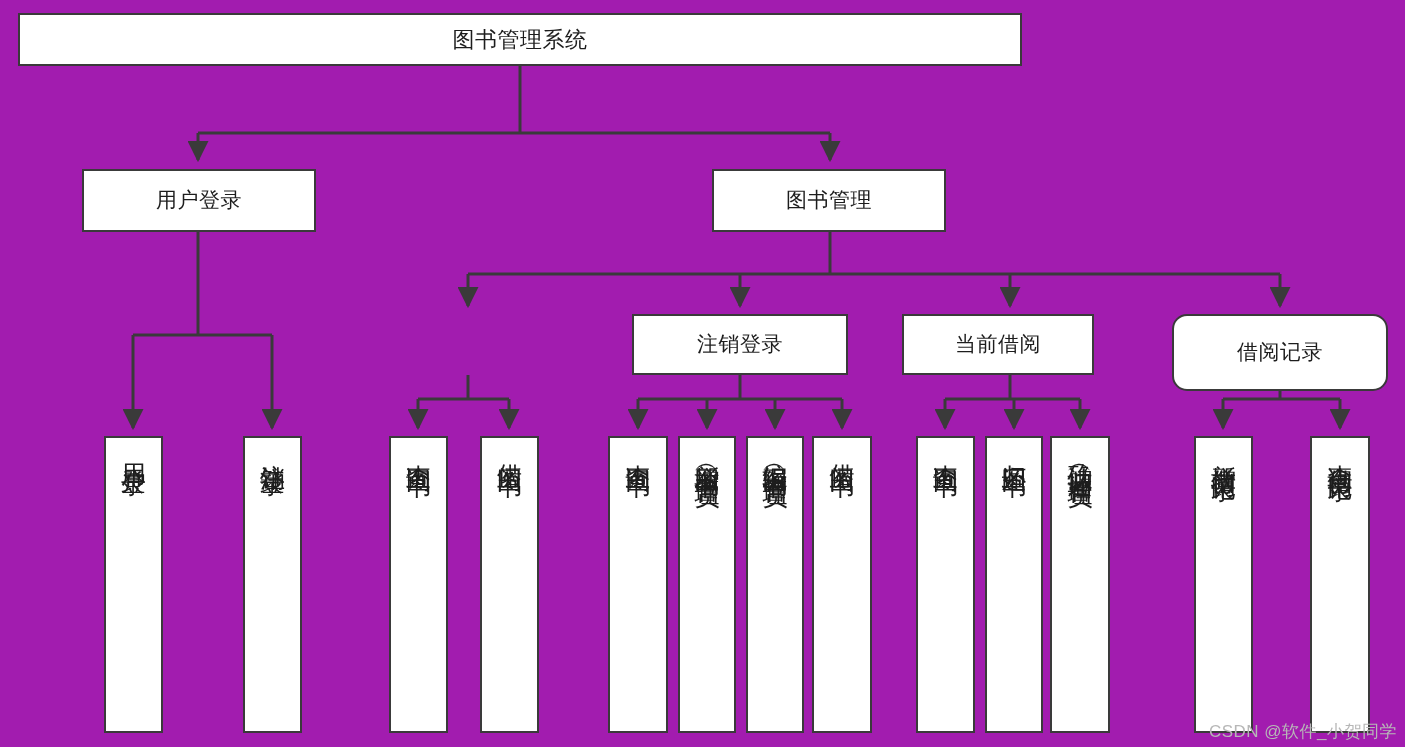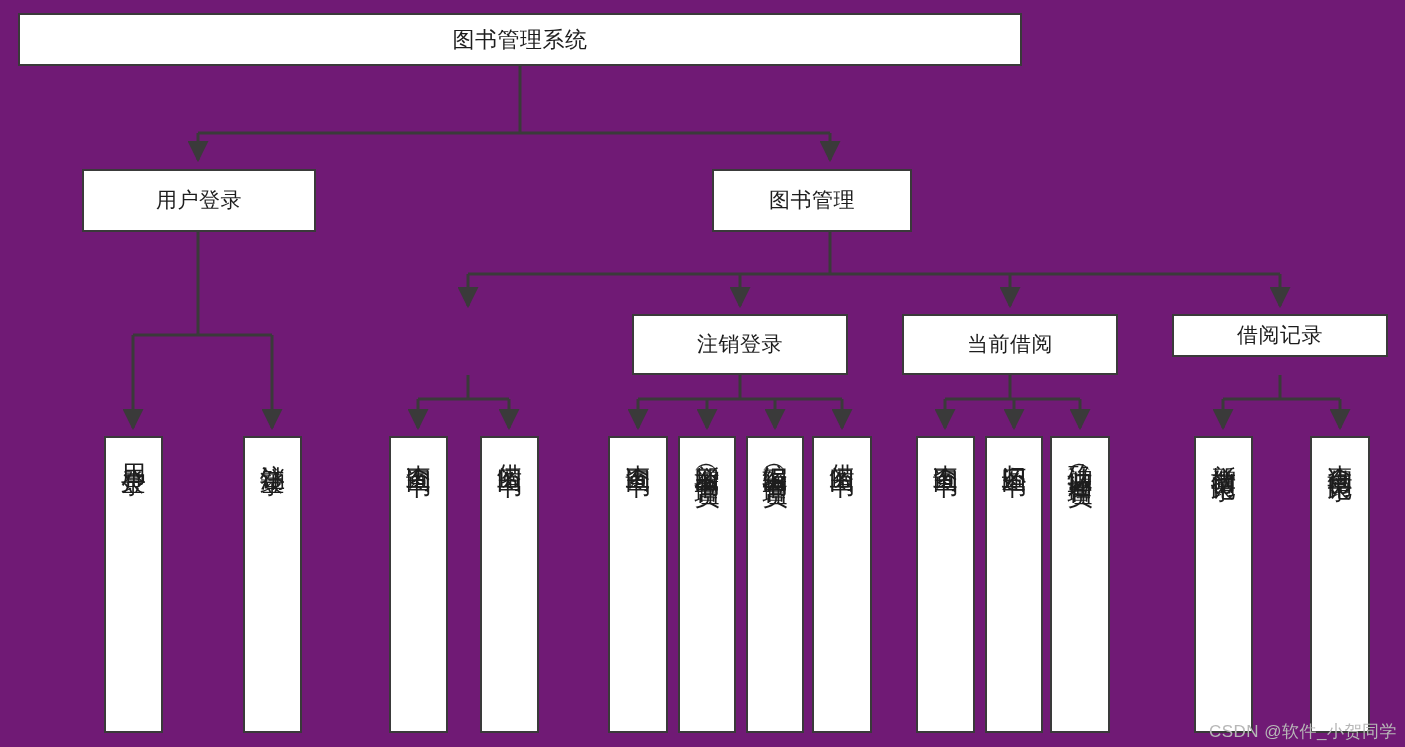--- a/index.html
+++ b/index.html
@@ -8,21 +8,21 @@
     padding: 0;
     background: #ffffff;
   }
   body {
     font-family: "Liberation Sans", "DejaVu Sans", sans-serif;
   }
   #canvas {
     position: relative;
     width: 1405px;
     height: 747px;
-    background: #701a75;
+    background: #a21caf;
     overflow: hidden;
   }
   svg.wires {
     position: absolute;
     left: 0;
     top: 0;
     width: 1405px;
     height: 747px;
     pointer-events: none;
   }
@@ -130,31 +130,31 @@
     </g>
   </svg>
 
   <div class="node h root" style="left:18px; top:13px; width:1004px; height:53px;">
     <span class="label">图书管理系统</span>
   </div>
 
   <div class="node h" style="left:82px; top:169px; width:234px; height:63px;">
     <span class="label">用户登录</span>
   </div>
-  <div class="node h" style="left:712px; top:169px; width:200px; height:63px;">
+  <div class="node h" style="left:712px; top:169px; width:234px; height:63px;">
     <span class="label">图书管理</span>
   </div>
 
   <div class="node h" style="left:632px; top:314px; width:216px; height:61px;">
     <span class="label">注销登录</span>
   </div>
-  <div class="node h" style="left:902px; top:314px; width:216px; height:61px;">
+  <div class="node h" style="left:902px; top:314px; width:192px; height:61px;">
     <span class="label">当前借阅</span>
   </div>
-  <div class="node h" style="left:1172px; top:314px; width:216px; height:43px;">
+  <div class="node h" style="left:1172px; top:314px; width:216px; height:77px;border-radius:15px;">
     <span class="label">借阅记录</span>
   </div>
 
   <div class="node v" style="left:104px; top:436px; width:59px; height:297px;">
     <span class="label">用户登录</span>
   </div>
   <div class="node v" style="left:243px; top:436px; width:59px; height:297px;">
     <span class="label">注销登录</span>
   </div>
 

